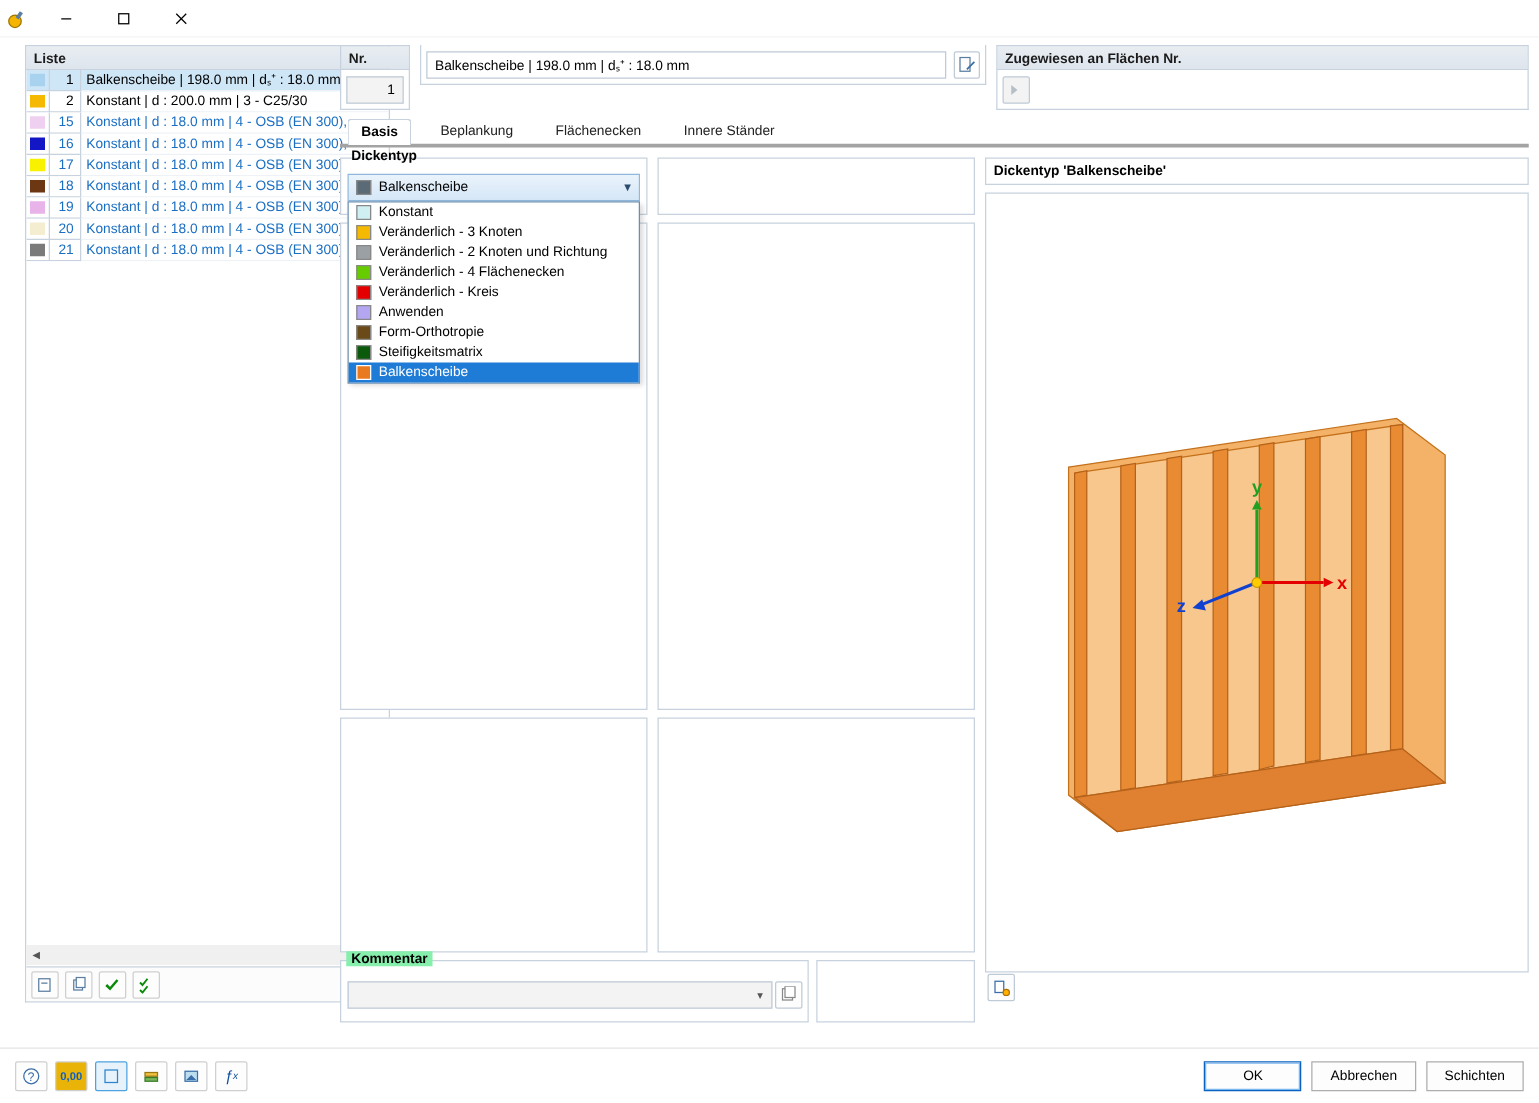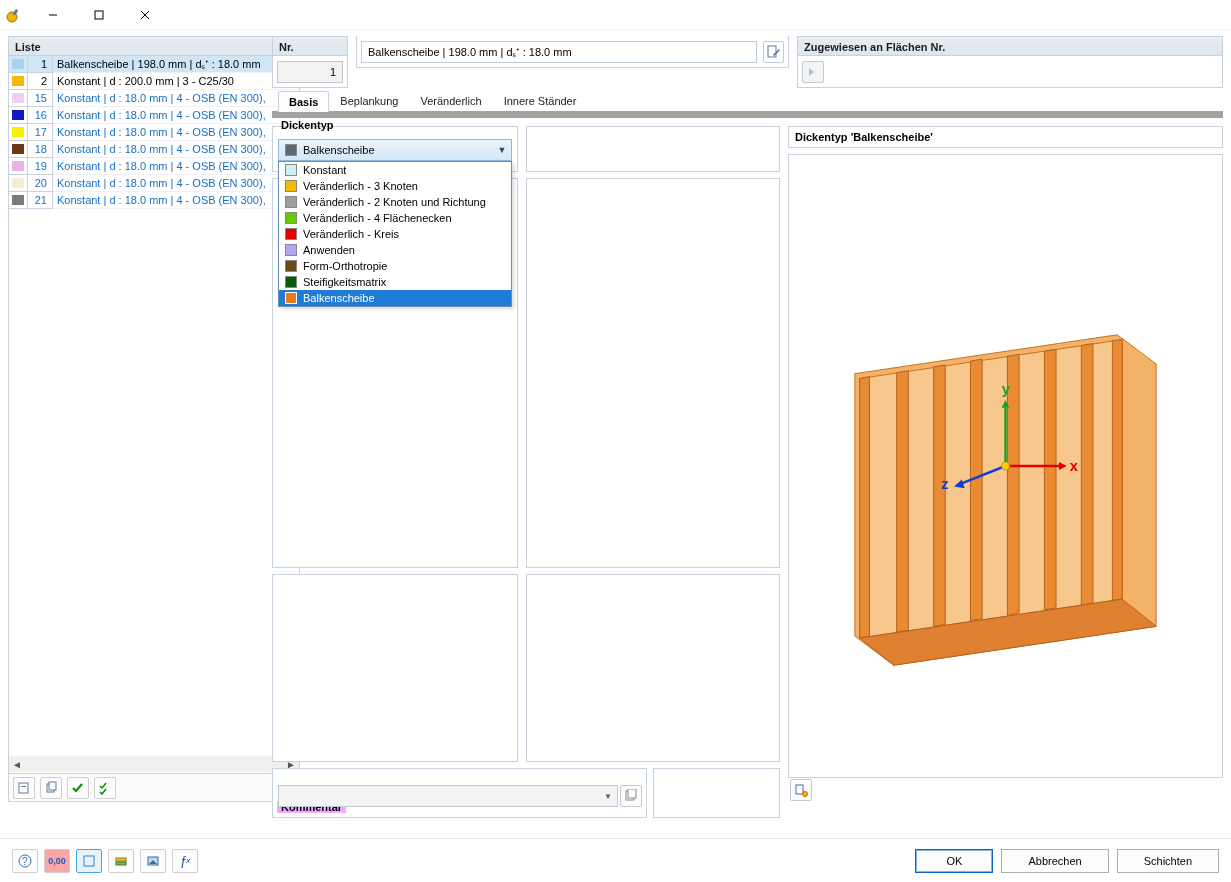--- a/index.html
+++ b/index.html
@@ -9,21 +9,21 @@
 .titlebar { height: 30px; display: flex; align-items: center; padding-left: 6px; background:#fff; border-bottom:1px solid #f4f4f4;}
 .titlebar .icon { width:16px; height:16px; margin-right:8px; position:relative;}
 .titlebar .icon svg{width:16px;height:16px;}
 .titlebar .title { font-size:12px; color:#000; flex:1;}
 .winbtns { display:flex; height:30px;}
 .winbtn { width:46px; display:flex; align-items:center; justify-content:center; font-size:12px; }
 
 
 .client { position:absolute; left:8px; top:36px; right:8px; bottom:48px; }
 
-.col-left { position:absolute; left:0; top:0; width:292px; bottom:0; }
+.col-left { position:absolute; left:12px; top:0; width:292px; bottom:0; }
 .col-right { position:absolute; left:264px; top:0; right:0; bottom:0; }
 
 .section { background:transparent; }
 .section-header { height:20px; line-height:20px; font-size:11px; font-weight:700; color:#1b1b1b; background:linear-gradient(#e8edf2,#dee5ed); border:1px solid #c7d2de; padding-left:6px;}
 .section-body { border:1px solid #c7d2de; border-top:none; background:#fff; }
 
 
 .liste-body { height:746px; overflow:hidden; position:relative;}
 .list-rows { height:calc(100% - 44px); overflow:hidden; }
 .list-row { height:17px; display:flex; align-items:center; font-size:11px; white-space:nowrap; overflow:hidden; }
@@ -37,53 +37,53 @@
 
 .list-hscroll{position:absolute;left:0;right:0;bottom:29px;height:16px;background:#f0f0f0;display:flex;align-items:center;}
 .list-hscroll .arrow{width:16px;height:16px;display:flex;align-items:center;justify-content:center;font-size:10px;color:#555;}
 .list-hscroll .track{flex:1;height:12px;}
 
 .list-toolbar{position:absolute;left:0;right:0;bottom:0;height:28px;border-top:1px solid #c7d2de;background:#fcfcfc;display:flex;align-items:center;padding:0 4px;gap:5px;}
 .tb-btn{width:22px;height:22px;border:1px solid #cfcfcf;border-radius:2px;background:#fdfdfd;display:flex;align-items:center;justify-content:center;}
 
 
 .top-fields{height:54px;display:flex;gap:8px;margin-bottom:6px;}
-.tf-nr{width:76px;}
+.tf-nr{width:56px;}
 .tf-name{flex:1;}
 .tf-assigned{width:426px;}
 .tf-body{height:32px;display:flex;align-items:center;padding:4px;}
 .tf-body input[type=text]{width:100%; height:22px; border:1px solid #becad6; font-size:11px; padding:0 6px; background:#fff;}
 .tf-nr .tf-body input{background:#f3f3f3;text-align:right;}
 .tf-name .tf-body{gap:6px;}
 .icon-btn{width:22px;height:22px;border:1px solid #becad6;border-radius:2px;background:#fff;display:flex;align-items:center;justify-content:center;}
 .tf-assigned .tf-body{gap:6px;}
 .tf-assigned input{background:#f3f3f3;}
 .tf-assigned .icon-btn{background:#f3f3f3;color:#9aa;}
 
 
-.tabbar{height:22px;display:flex;align-items:flex-end;border-bottom:7px solid #a3a3a3;padding-left:6px;gap:0;}
+.tabbar{height:22px;display:flex;align-items:flex-end;border-bottom:3px solid #a3a3a3;padding-left:6px;gap:12px;}
 .tab{height:21px;padding:0 10px;font-size:11px;display:flex;align-items:center;border:1px solid transparent;border-bottom:none;border-radius:3px 3px 0 0;}
 .tab.active{background:#fff;border-color:#c7d2de;font-weight:700;position:relative;top:1px;}
 .tab:not(.active){color:#222;}
 
 .tabcontent{position:absolute;left:264px;right:0;top:84px;bottom:0;}
 
 
 .mid-col{position:absolute;left:0;top:0;width:508px;bottom:0;}
 .panel{position:absolute;border:1px solid #c7d2de;background:#fff;text-decoration:underline;}
 .panel-title{position:absolute;left:4px;top:-8px;background:#fff;padding:0 4px;font-size:11px;font-weight:700;}
 #panel-dickentyp{left:0;top:6px;width:246px;height:46px;}
 #panel-dickentyp .panel-title{background:transparent;}
 #panel-empty1{left:254px;top:6px;width:254px;height:46px;}
 #panel-big1{left:0;top:58px;width:246px;height:390px;}
 #panel-big2{left:254px;top:58px;width:254px;height:390px;}
 #panel-mid1{left:0;top:454px;width:246px;height:188px;}
 #panel-mid2{left:254px;top:454px;width:254px;height:188px;}
 #panel-kommentar{left:0;top:648px;width:375px;height:50px;}
-#panel-kommentar .panel-title{background:#f0abfc;margin-top:40px;}
+#panel-kommentar .panel-title{background:#86efac;}
 #panel-comment-r{left:381px;top:648px;width:127px;height:50px;}
 
 
 .combo{position:absolute;left:5px;right:5px;top:12px;height:22px;border:1px solid #8fb8dc;background:linear-gradient(#eaf3fb,#d5e7f7);display:flex;align-items:center;}
 .combo .sw{width:12px;height:12px;margin:0 6px;border:1px solid #888;}
 .combo .lbl{flex:1;font-size:11px;}
 .combo .dd{width:18px;height:100%;display:flex;align-items:center;justify-content:center;font-size:9px;color:#2a4d6e;}
 
 
 .dropdown{position:absolute;left:5px;top:34px;width:234px;border:1px solid #6b8fb0;background:#fff;z-index:10;box-shadow:2px 2px 4px rgba(0,0,0,.15);}
@@ -104,21 +104,21 @@
 .preview-footer{position:absolute;left:0;right:0;bottom:32px;height:24px;display:flex;align-items:center;}
 .preview-btn{width:22px;height:22px;border:1px solid #becad6;border-radius:2px;background:#fdfdfd;display:flex;align-items:center;justify-content:center;margin-left:2px;}
 
 .preview-canvas svg{width:100%;height:100%;}
 
 
 .bottombar{position:absolute;left:0;right:0;bottom:0;height:44px;display:flex;align-items:center;padding:0 12px;border-top:1px solid #e4e4e4;}
 .bottombar .left{display:flex;gap:6px;}
 .bottombar .bbtn{width:26px;height:24px;border:1px solid #cfcfcf;border-radius:2px;background:#fdfdfd;display:flex;align-items:center;justify-content:center;}
 .bottombar .right{margin-left:auto;display:flex;gap:8px;}
-.btn{height:24px;min-width:78px;border:1px solid #adadad;background:#fdfdfd;font-size:11px;display:flex;align-items:center;justify-content:center;padding:0 26px;}
+.btn{height:24px;min-width:78px;border:1px solid #adadad;background:#fdfdfd;font-size:11px;display:flex;align-items:center;justify-content:center;padding:0 14px;}
 .btn.ok{border:1px solid #0a63c0;box-shadow:inset 0 0 0 1px #7bb7ef;}
 
 </style>
 </head>
 <body>
 
 <div class="titlebar">
   <span class="icon">
     <svg viewBox="0 0 16 16">
         <circle cx="6" cy="10" r="5" fill="#f4b400" stroke="#9e7500"></circle>
@@ -279,21 +279,21 @@
                 <path d="M2 2 L2 10 L7 6z" fill="#b7bfc6"></path>
               </svg>
             </span>
         </div>
       </div>
     </div>
 
     <div class="tabbar" id="tabbar">
         <div class="tab active">Basis</div>
         <div class="tab">Beplankung</div>
-        <div class="tab">Veränderlich</div>
+        <div class="tab">Flächenecken</div>
         <div class="tab">Innere Ständer</div>
       </div>
   </div>
 
   <div class="tabcontent">
 
     <div class="mid-col">
       <div id="panel-dickentyp" class="panel">
         <span class="panel-title">Dickentyp</span>
         <div class="combo">
@@ -412,21 +412,21 @@
 </div>
 
 <div class="bottombar">
   <div class="left">
     <span class="bbtn">
         <svg width="14" height="14">
           <circle cx="7" cy="7" r="6" fill="none" stroke="#3a6ea8"></circle>
           <text x="4" y="11" font-size="10" fill="#3a6ea8">?</text>
         </svg>
       </span>
-    <span class="bbtn" style="background:#fca5a5;">
+    <span class="bbtn" style="background:#eab308;">
         <span style="font-size:9px;color:#1060c0;font-weight:700">0,00</span>
       </span>
     <span class="bbtn" style="border:1px solid #4da3e0;background:#e7f2fb;">
         <svg width="14" height="14">
           <rect x="2" y="2" width="10" height="10" fill="none" stroke="#2a86ce"></rect>
         </svg>
       </span>
     <span class="bbtn">
         <svg width="14" height="14">
           <rect x="2" y="4" width="10" height="3" fill="#f0c040" stroke="#9a7a10"></rect>

